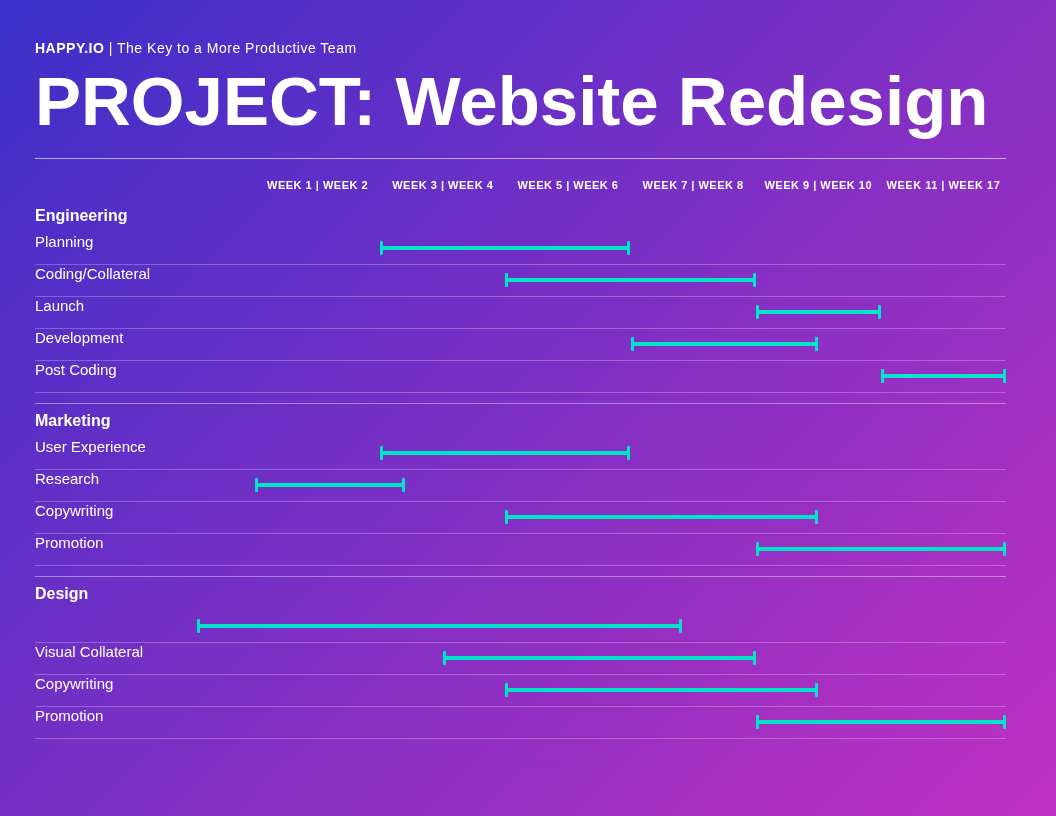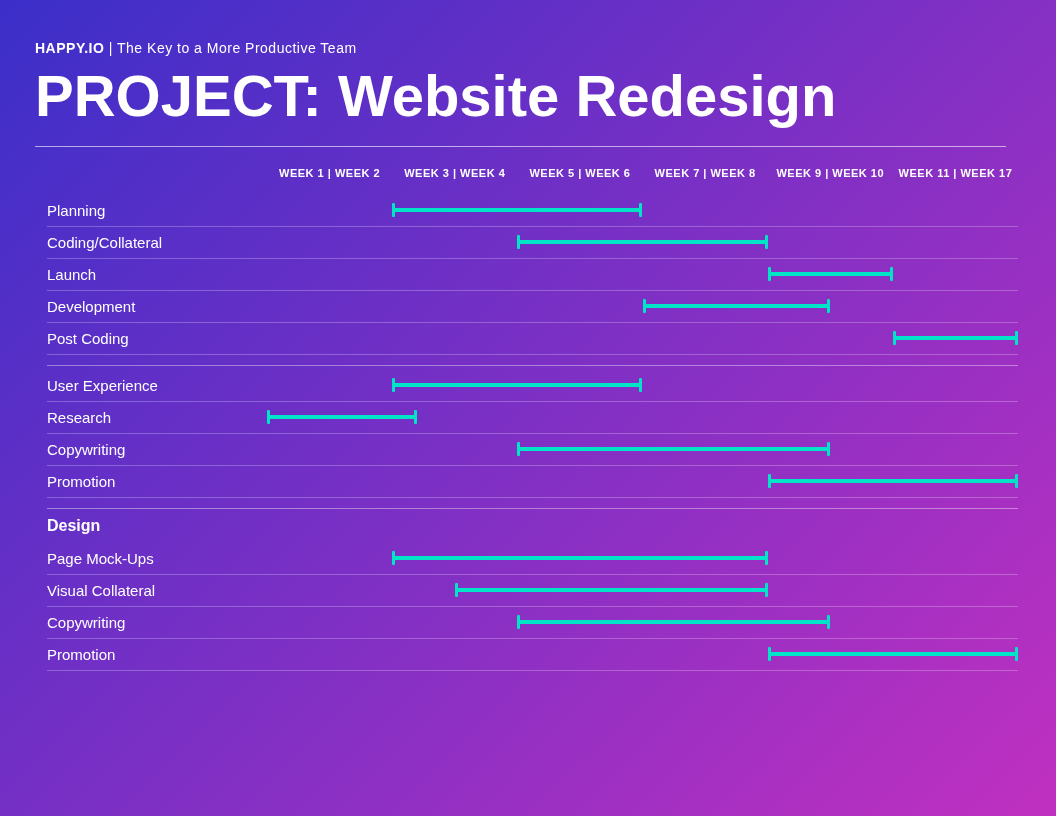--- a/index.html
+++ b/index.html
@@ -18,33 +18,32 @@
       font-size: 14px;
       font-weight: 400;
       margin-bottom: 8px;
       letter-spacing: 0.5px;
     }
     .brand strong {
       font-weight: 900;
       font-size: 14px;
     }
     h1 {
-      font-size: 58px;
+      font-size: 69px;
       font-weight: 800;
       margin-bottom: 18px;
       line-height: 1.1;
     }
     .divider {
       border: none;
       border-top: 1.5px solid rgba(255,255,255,0.6);
       margin-bottom: 20px;
     }
     .chart-area {
       width: 100%;
-      margin-left: 12px;
     }
     .week-header {
       display: flex;
       padding-left: 220px;
       margin-bottom: 16px;
     }
     .week-col {
       flex: 1;
       text-align: center;
       font-size: 11px;
@@ -53,21 +52,21 @@
       color: white;
     }
     .section-label {
       font-size: 16px;
       font-weight: 800;
       margin-bottom: 8px;
       margin-top: 8px;
     }
     .task-row {
       display: flex;
-      align-items: center;
+      align-items: flex-start;
       height: 32px;
       border-bottom: 1px solid rgba(255,255,255,0.25);
       position: relative;
     }
     .task-name {
       width: 220px;
       min-width: 220px;
       font-size: 15px;
       color: white;
     }
@@ -130,20 +129,21 @@
     <div class="week-header">
     <div class="week-col">WEEK 1 | WEEK 2</div>
         <div class="week-col">WEEK 3 | WEEK 4</div>
         <div class="week-col">WEEK 5 | WEEK 6</div>
         <div class="week-col">WEEK 7 | WEEK 8</div>
         <div class="week-col">WEEK 9 | WEEK 10</div>
         <div class="week-col">WEEK 11 | WEEK 17</div>
       </div>
 
     <div id="gantt-body">
+        <div class="section-label">Engineering</div>
         <div class="task-row">
           <div class="task-name">Planning</div>
           <div class="gantt-track">
             <div class="gantt-bar" style="left: 16.67%; width: 33.33%;"></div>
           </div>
         </div>
         <div class="task-row">
           <div class="task-name">Coding/Collateral</div>
           <div class="gantt-track">
             <div class="gantt-bar" style="left: 33.33%; width: 33.34%;"></div>
@@ -161,20 +161,21 @@
             <div class="gantt-bar" style="left: 50%; width: 25%;"></div>
           </div>
         </div>
         <div class="task-row">
           <div class="task-name">Post Coding</div>
           <div class="gantt-track">
             <div class="gantt-bar" style="left: 83.33%; width: 16.67%;"></div>
           </div>
         </div>
         <hr class="section-divider">
+        <div class="section-label">Marketing</div>
         <div class="task-row">
           <div class="task-name">User Experience</div>
           <div class="gantt-track">
             <div class="gantt-bar" style="left: 16.67%; width: 33.33%;"></div>
           </div>
         </div>
         <div class="task-row">
           <div class="task-name">Research</div>
           <div class="gantt-track">
             <div class="gantt-bar" style="left: 0%; width: 20%;"></div>
@@ -188,21 +189,20 @@
         </div>
         <div class="task-row">
           <div class="task-name">Promotion</div>
           <div class="gantt-track">
             <div class="gantt-bar" style="left: 66.67%; width: 33.33%;"></div>
           </div>
         </div>
         <hr class="section-divider">
         <div class="section-label">Design</div>
         <div class="task-row">
-          <div class="task-name">Page Mock-Ups</div>
           <div class="gantt-track">
             <div class="gantt-bar" style="left: 16.67%; width: 50%;"></div>
           </div>
         </div>
         <div class="task-row">
           <div class="task-name">Visual Collateral</div>
           <div class="gantt-track">
             <div class="gantt-bar" style="left: 25%; width: 41.67%;"></div>
           </div>
         </div>

